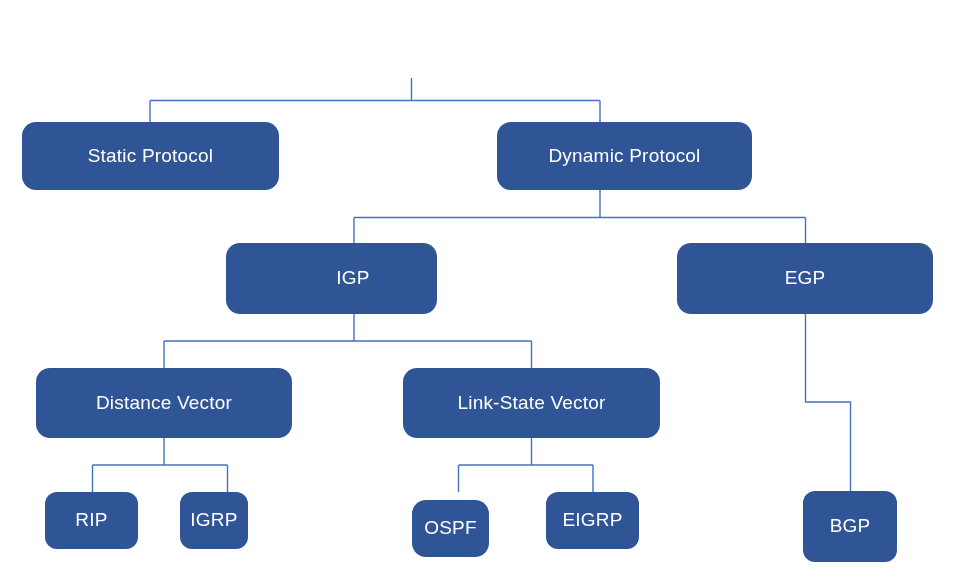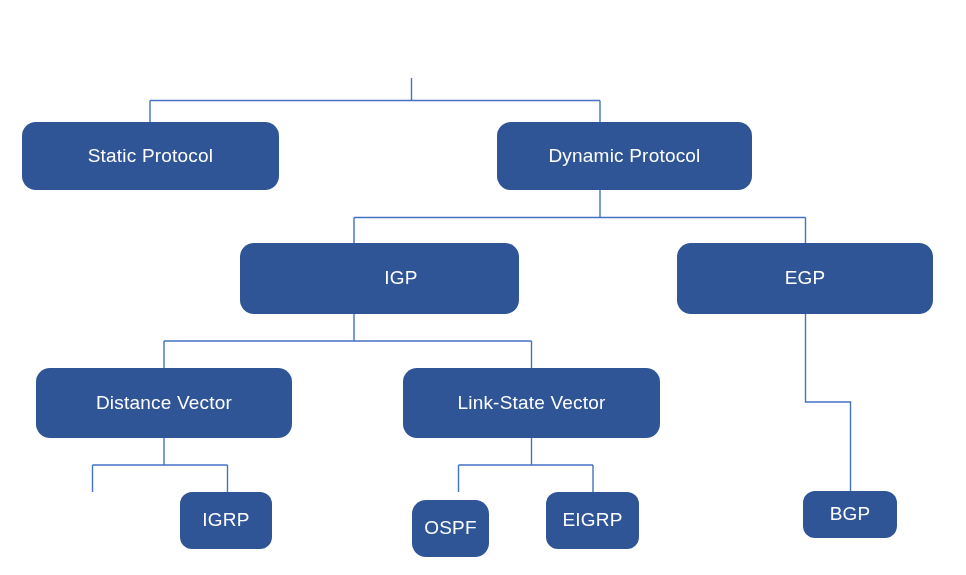--- a/index.html
+++ b/index.html
@@ -42,29 +42,29 @@
     letter-spacing: 0.2px;
     line-height: 1.1;
     box-sizing: border-box;
   }
   .node.small { border-radius: 12px; }
 
   
   #n-routing   { left: 285px; top:   8px; width: 253px; height: 70px; }
   #n-static    { left:  22px; top: 122px; width: 257px; height: 68px; }
   #n-dynamic   { left: 473px; top: 122px; width: 255px; height: 68px; margin-left: 24px; }
-  #n-igp       { left: 240px; top: 243px; width: 279px; height: 71px; padding-left: 43px; }
+  #n-igp       { left: 226px; top: 243px; width: 211px; height: 71px; padding-left: 43px; }
   #n-egp       { left: 677px; top: 243px; width: 256px; height: 71px; }
   #n-dv        { left:  36px; top: 368px; width: 256px; height: 70px; }
   #n-lsv       { left: 403px; top: 368px; width: 257px; height: 70px; }
   #n-rip       { left:  45px; top: 492px; width:  93px; height: 57px; }
-  #n-igrp      { left: 180px; top: 492px; width:  92px; height: 57px; }
+  #n-igrp      { left: 180px; top: 492px; width:  68px; height: 57px; }
   #n-ospf      { left: 412px; top: 500px; width:  77px; height: 57px; border-radius: 14px; }
   #n-eigrp     { left: 546px; top: 492px; width:  93px; height: 57px; }
-  #n-bgp       { left: 803px; top: 491px; width:  94px; height: 47px; }
+  #n-bgp       { left: 803px; top: 491px; width:  94px; height: 71px; }
 </style>
 </head>
 <body>
 
 <div id="canvas" style="--node-fill: #2F5597; --node-text: #FFFFFF; --connector: #4472C4; --bg: #FFFFFF;">
 
   <svg id="connector-layer" viewBox="0 0 966 575" xmlns="http://www.w3.org/2000/svg">
 
     <path d="M411.5 78 L411.5 100.5 M150 100.5 L600 100.5 M150 100.5 L150 122 M600 100.5 L600 122"></path>
 
@@ -85,20 +85,21 @@
   <div class="node" id="n-dynamic">Dynamic Protocol</div>
 
   <div class="node" id="n-igp">IGP</div>
 
   <div class="node" id="n-egp">EGP</div>
 
   <div class="node" id="n-dv">Distance Vector</div>
 
   <div class="node" id="n-lsv">Link-State Vector</div>
 
+  <div class="node small" id="n-rip">RIP</div>
 
   <div class="node small" id="n-igrp">IGRP</div>
 
   <div class="node small" id="n-ospf">OSPF</div>
 
   <div class="node small" id="n-eigrp">EIGRP</div>
 
   <div class="node small" id="n-bgp">BGP</div>
 
 </div>

